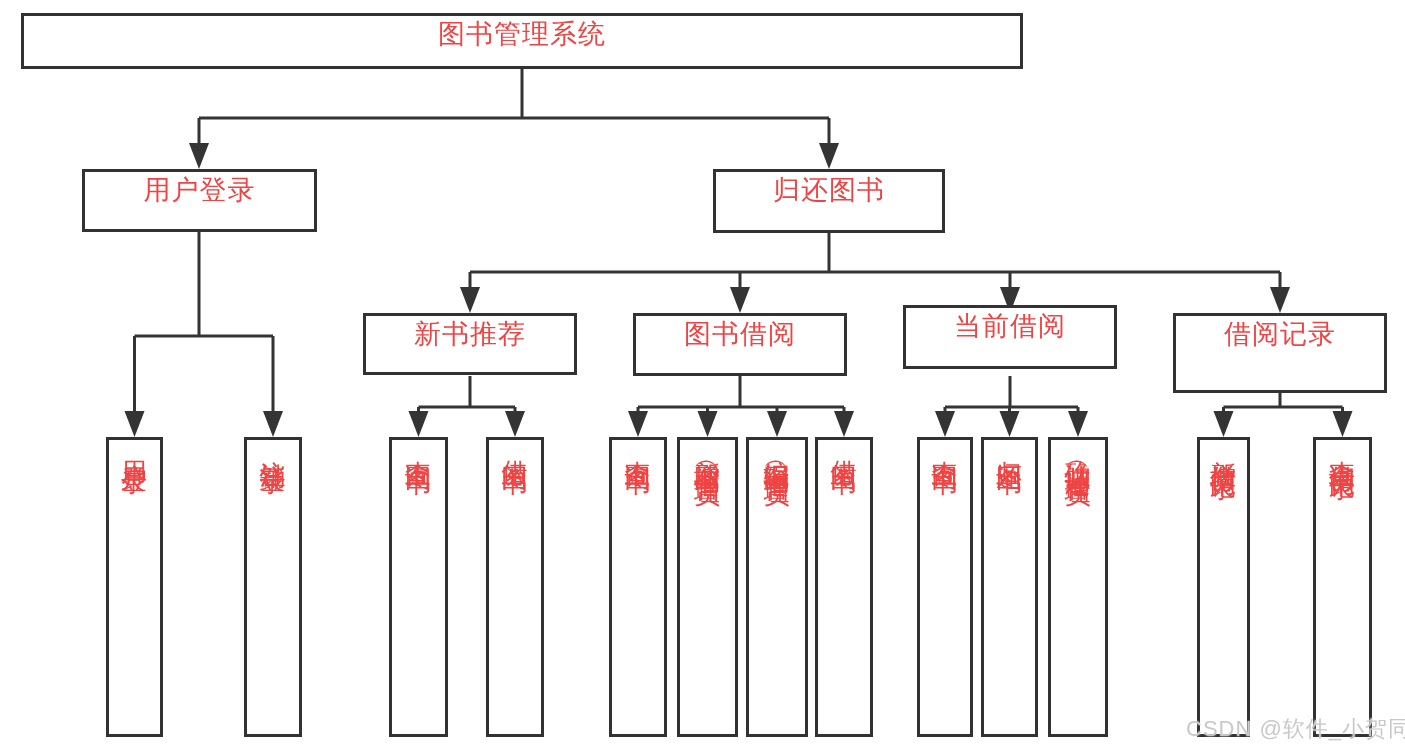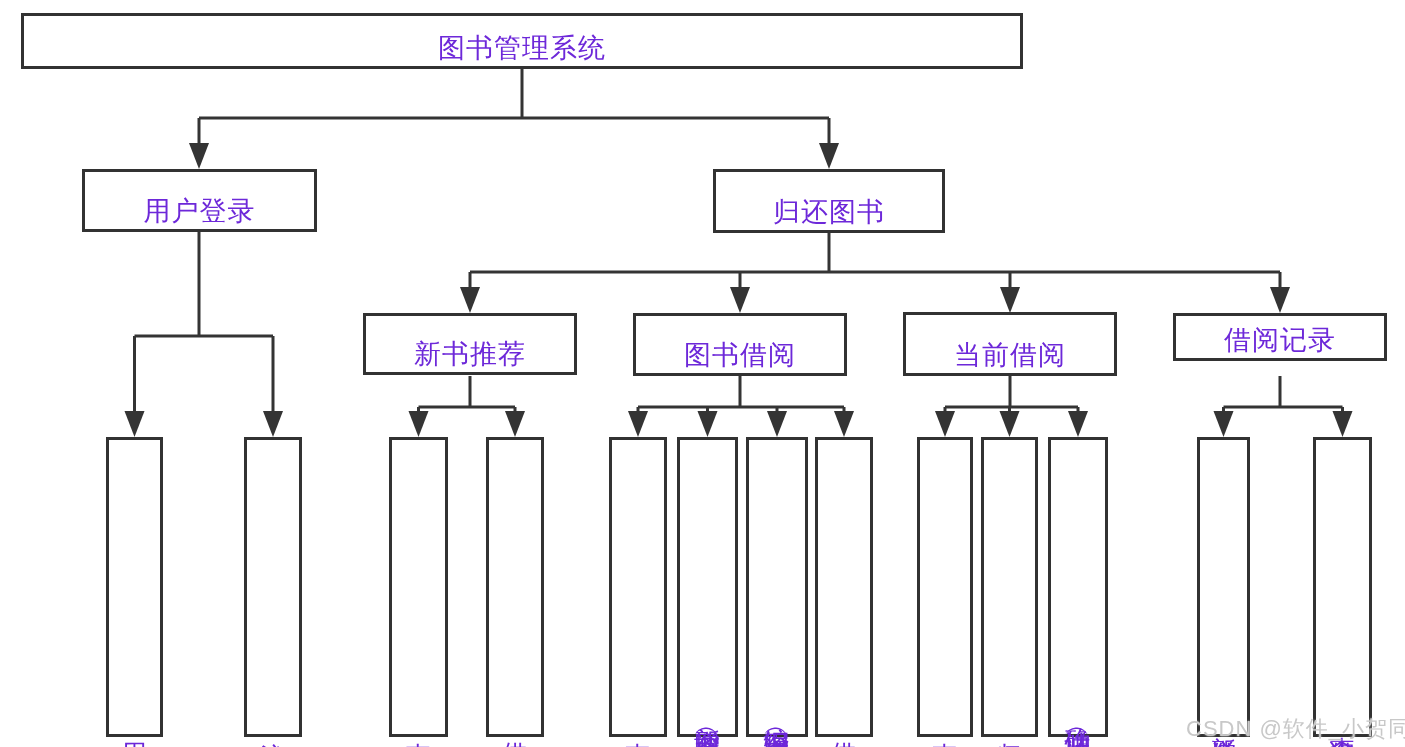--- a/index.html
+++ b/index.html
@@ -10,23 +10,23 @@
     font-family:"Liberation Sans", sans-serif;
     overflow:hidden;
   }
   #wires { position:absolute; left:0; top:0; z-index:0; }
   .box {
     position:absolute;
     box-sizing:border-box;
     border:3px solid #323232;
     background:#ffffff;
     display:flex;
-    align-items:flex-end;
+    align-items:flex-start;
     justify-content:center;
-    color:#6d28d9;
+    color:#ef4444;
     z-index:1;
   }
   .hbox { font-size:27px; letter-spacing:1px; }
   .vbox { font-size:26px; }
   .vtext {
     writing-mode:vertical-rl;
     text-orientation:mixed;
     letter-spacing:3px;
     line-height:1.0;
   }
@@ -101,24 +101,24 @@
   <div class="box hbox" style="left:713px; top:169px; width:232px; height:64px;">
     <span>归还图书</span>
   </div>
 
   <div class="box hbox" style="left:363px; top:313px; width:214px; height:62px;">
     <span>新书推荐</span>
   </div>
   <div class="box hbox" style="left:633px; top:313px; width:214px; height:63px;">
     <span>图书借阅</span>
   </div>
-  <div class="box hbox" style="left:903px; top:312px; width:214px; height:64px;">
+  <div class="box hbox" style="left:903px; top:305px; width:214px; height:64px;">
     <span>当前借阅</span>
   </div>
-  <div class="box hbox" style="left:1173px; top:313px; width:214px; height:48px;">
+  <div class="box hbox" style="left:1173px; top:313px; width:214px; height:80px;">
     <span>借阅记录</span>
   </div>
 
   <div class="box vbox" style="left:106px; top:437px; width:57px; height:300px;">
     <span class="vtext">用户登录</span>
   </div>
   <div class="box vbox" style="left:244px; top:437px; width:58px; height:300px;">
     <span class="vtext">注销登录</span>
   </div>
 

